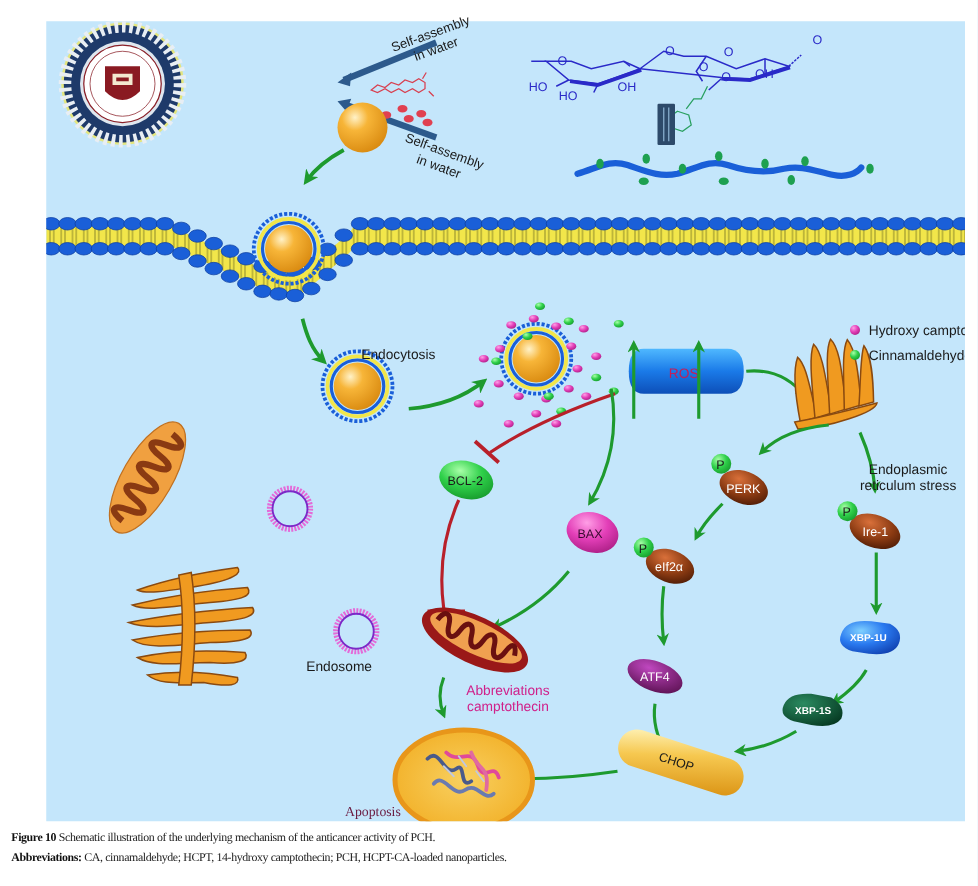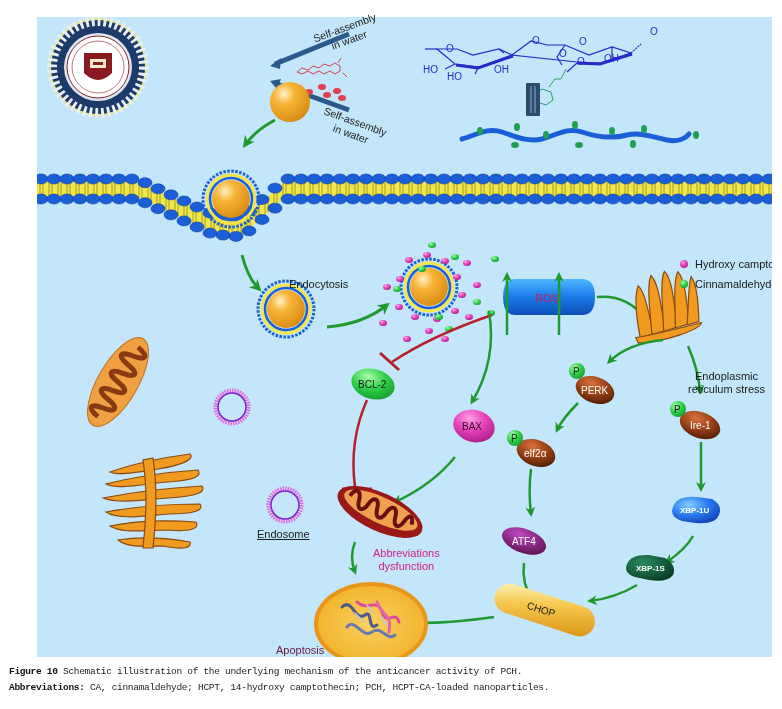--- a/index.html
+++ b/index.html
@@ -1,20 +1,20 @@
 <!DOCTYPE html>
 <html><head>
 <meta charset="utf-8">
 <style>
   html, body { margin: 0; padding: 0; background: #ffffff; }
   body { width: 782px; height: 709px; position: relative; overflow: hidden; font-family: "Liberation Sans", sans-serif; }
   #figure { position: absolute; left: 37px; top: 17px; width: 735px; height: 640px; background: #c4e6fb; }
   #figure svg { position: absolute; left: 0; top: 0; }
   .lbl { position: absolute; font-family: "Liberation Sans", sans-serif; font-size: 11px; color: #1a1a1a; white-space: nowrap; line-height: 13px; text-align: center; }
-  .caption { position: absolute; left: 9px; font-family: Liberation Mono, monospace; font-size: 9.5px; color: #222; white-space: nowrap; letter-spacing: -0.3px; }
+  .caption { position: absolute; left: 9px; font-family: Liberation Serif, serif; font-size: 9.5px; color: #222; white-space: nowrap; letter-spacing: -0.3px; }
   .caption b { font-weight: bold; color: #111; }
   .prot { font-family: "Liberation Sans", sans-serif; font-size: 10px; }
 </style>
 </head>
 <body>
 
 <div id="figure">
 <svg width="735" height="640" viewBox="0 0 735 640" xmlns="http://www.w3.org/2000/svg">
   <defs>
     <radialGradient id="gBall" cx="0.35" cy="0.3" r="0.75">
@@ -469,30 +469,30 @@
 
   <div class="lbl" style="left:277px; top:4px; transform: rotate(-20deg); text-align:center; font-size:10.5px;">
     <div>Self-assembly</div>
     <div>in water</div>
   </div>
   <div class="lbl" style="left:283px; top:98px; transform: rotate(20deg); text-align:center; font-size:10.5px;">
     <div>Self-assembly</div>
     <div>in water</div>
   </div>
   <div class="lbl" style="left:252px; top:261px;">Endocytosis</div>
-  <div class="lbl" style="left:220px; top:511px;text-decoration:underline;">Endosome</div>
+  <div class="lbl" style="left:208px; top:511px;">Endosome</div>
   <div class="lbl" style="left:651px; top:353px;">
     <div>Endoplasmic</div>
     <div>reticulum stress</div>
   </div>
   <div class="lbl" style="left:336px; top:530px; color:#d0208a;">
     <div>Abbreviations</div>
-    <div>dysfunction</div>
+    <div>camptothecin</div>
   </div>
-  <div class="lbl" style="left:239px; top:627px; color:#6a1a40;">Apoptosis</div>
+  <div class="lbl" style="left:239px; top:627px; color:#6a1a40;font-family:Liberation Serif, serif;">Apoptosis</div>
 </div>
 
 <div class="caption" style="top:666px;">
   <b>Figure 10</b>
   <span>Schematic illustration of the underlying mechanism of the anticancer activity of PCH.</span>
 </div>
 <div class="caption" style="top:682px;">
   <b>Abbreviations:</b>
   <span>CA, cinnamaldehyde; HCPT, 14-hydroxy camptothecin; PCH, HCPT-CA-loaded nanoparticles.</span>
 </div>

